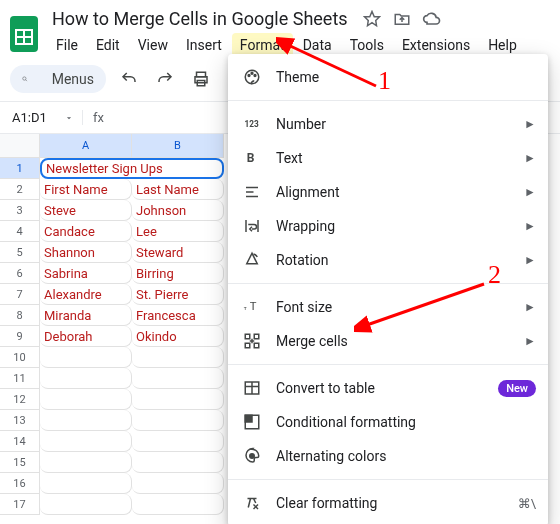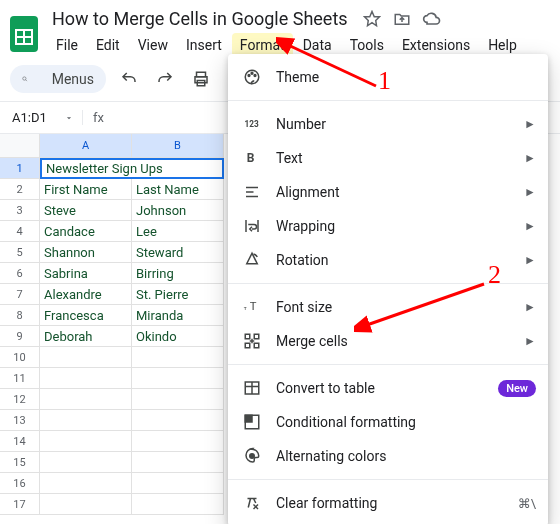--- a/index.html
+++ b/index.html
@@ -31,21 +31,21 @@
   .rowhead { width: 40px; height: 21px; background: #fff; border-right: 1px solid #e1e1e1; border-bottom: 1px solid #e1e1e1; display: flex; align-items: center; justify-content: center; color: #5f6368; font-size: 11px; }
   .rowhead.sel { background: #d3e3fd; color: #0b57d0; }
 
   .cols { flex: 1; }
   .colheads { display: flex; }
   .colhead { height: 24px; background: #fff; border-right: 1px solid #e1e1e1; border-bottom: 1px solid #e1e1e1; display: flex; align-items: center; justify-content: center; color: #5f6368; font-size: 11px; position: relative; }
   .colhead.sel { background: #d3e3fd; color: #0b57d0; }
   .colA { width: 92px; } .colB { width: 92px; }
 
   .rows .row { display: flex; }
-  .cell { height: 21px; border-right: 1px solid #e1e1e1; border-bottom: 1px solid #e1e1e1; padding: 0 4px; display: flex; align-items: center; color: #14532d; white-space: nowrap; overflow: hidden; }
+  .cell { height: 21px; border-right: 1px solid #e1e1e1; border-bottom: 1px solid #e1e1e1; padding: 0 4px; display: flex; align-items: center; color: #b91c1c; white-space: nowrap; overflow: hidden; border-radius: 8px; }
   .cell.colA { width: 92px; } .cell.colB { width: 92px; }
   .merged { width: 184px; }
   .selbox { border: 2px solid #1a73e8; }
 
   
   .dropdown { position: absolute; top: 54px; left: 228px; width: 320px; background: #fff; border-radius: 4px; box-shadow: 0 2px 6px rgba(0,0,0,.2), 0 8px 24px rgba(0,0,0,.2); padding: 6px 0; z-index: 10; }
   .dd-item { display: flex; align-items: center; padding: 7px 14px; gap: 14px; font-size: 14px; color: #202124; cursor: pointer; position: relative; }
   .dd-icon { width: 20px; height: 20px; display: flex; align-items: center; justify-content: center; color: #444746; }
   .dd-sep { height: 1px; background: #e8eaed; margin: 6px 0; }
   .dd-sub { position: absolute; right: 12px; color: #5f6368; font-size: 12px; }
@@ -187,22 +187,22 @@
         </div>
         <div class="row">
           <div class="cell colA">Sabrina</div>
           <div class="cell colB">Birring</div>
         </div>
         <div class="row">
           <div class="cell colA">Alexandre</div>
           <div class="cell colB">St. Pierre</div>
         </div>
         <div class="row">
+          <div class="cell colB">Miranda</div>
           <div class="cell colA">Francesca</div>
-          <div class="cell colB">Miranda</div>
         </div>
         <div class="row">
           <div class="cell colA">Deborah</div>
           <div class="cell colB">Okindo</div>
         </div>
         <div class="row">
           <div class="cell colA"></div>
           <div class="cell colB"></div>
         </div>
         <div class="row">

